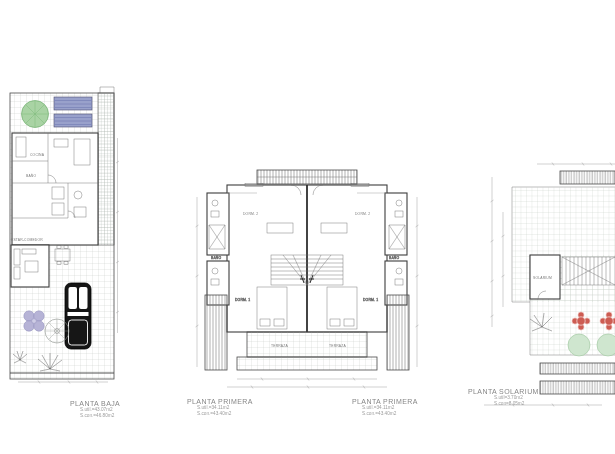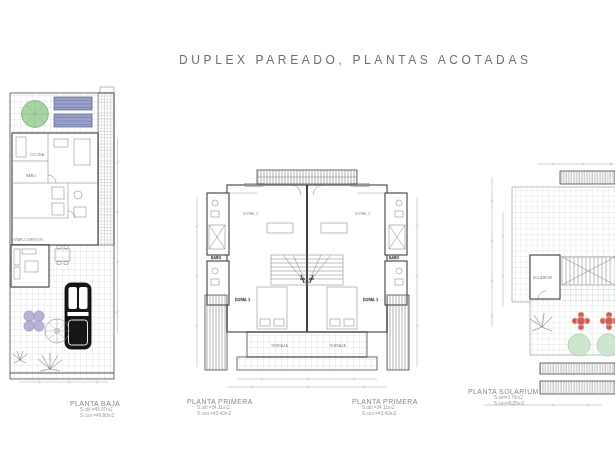--- a/index.html
+++ b/index.html
@@ -21,21 +21,20 @@
   .thin  { stroke:#6d6d6d; stroke-width:.45; fill:none; }
   .dim   { stroke:#9b9b9b; stroke-width:.45; fill:none; }
   .room-t { font-size:3.4px; fill:#7a7a7a; letter-spacing:.15px;
             font-family:"Liberation Sans",sans-serif; }
 </style>
 </head>
 <body>
 
 <div class="canvas">
 
-  <div class="title">DUPLEX PAREADO, PLANTAS ACOTADAS</div>
 
   <figure class="plan" style="left:8px; top:83px;">
     <svg width="112" height="302" viewBox="0 0 112 302">
       <defs>
         <pattern id="gA" width="6" height="6" patternUnits="userSpaceOnUse">
           <path d="M6 0H0V6" fill="none" stroke="#c6cdc6" stroke-width="0.5"></path>
         </pattern>
         <pattern id="gAd" width="3.2" height="3.2" patternUnits="userSpaceOnUse">
           <path d="M3.2 0H0V3.2" fill="none" stroke="#aab4ab" stroke-width="0.5"></path>
         </pattern>

